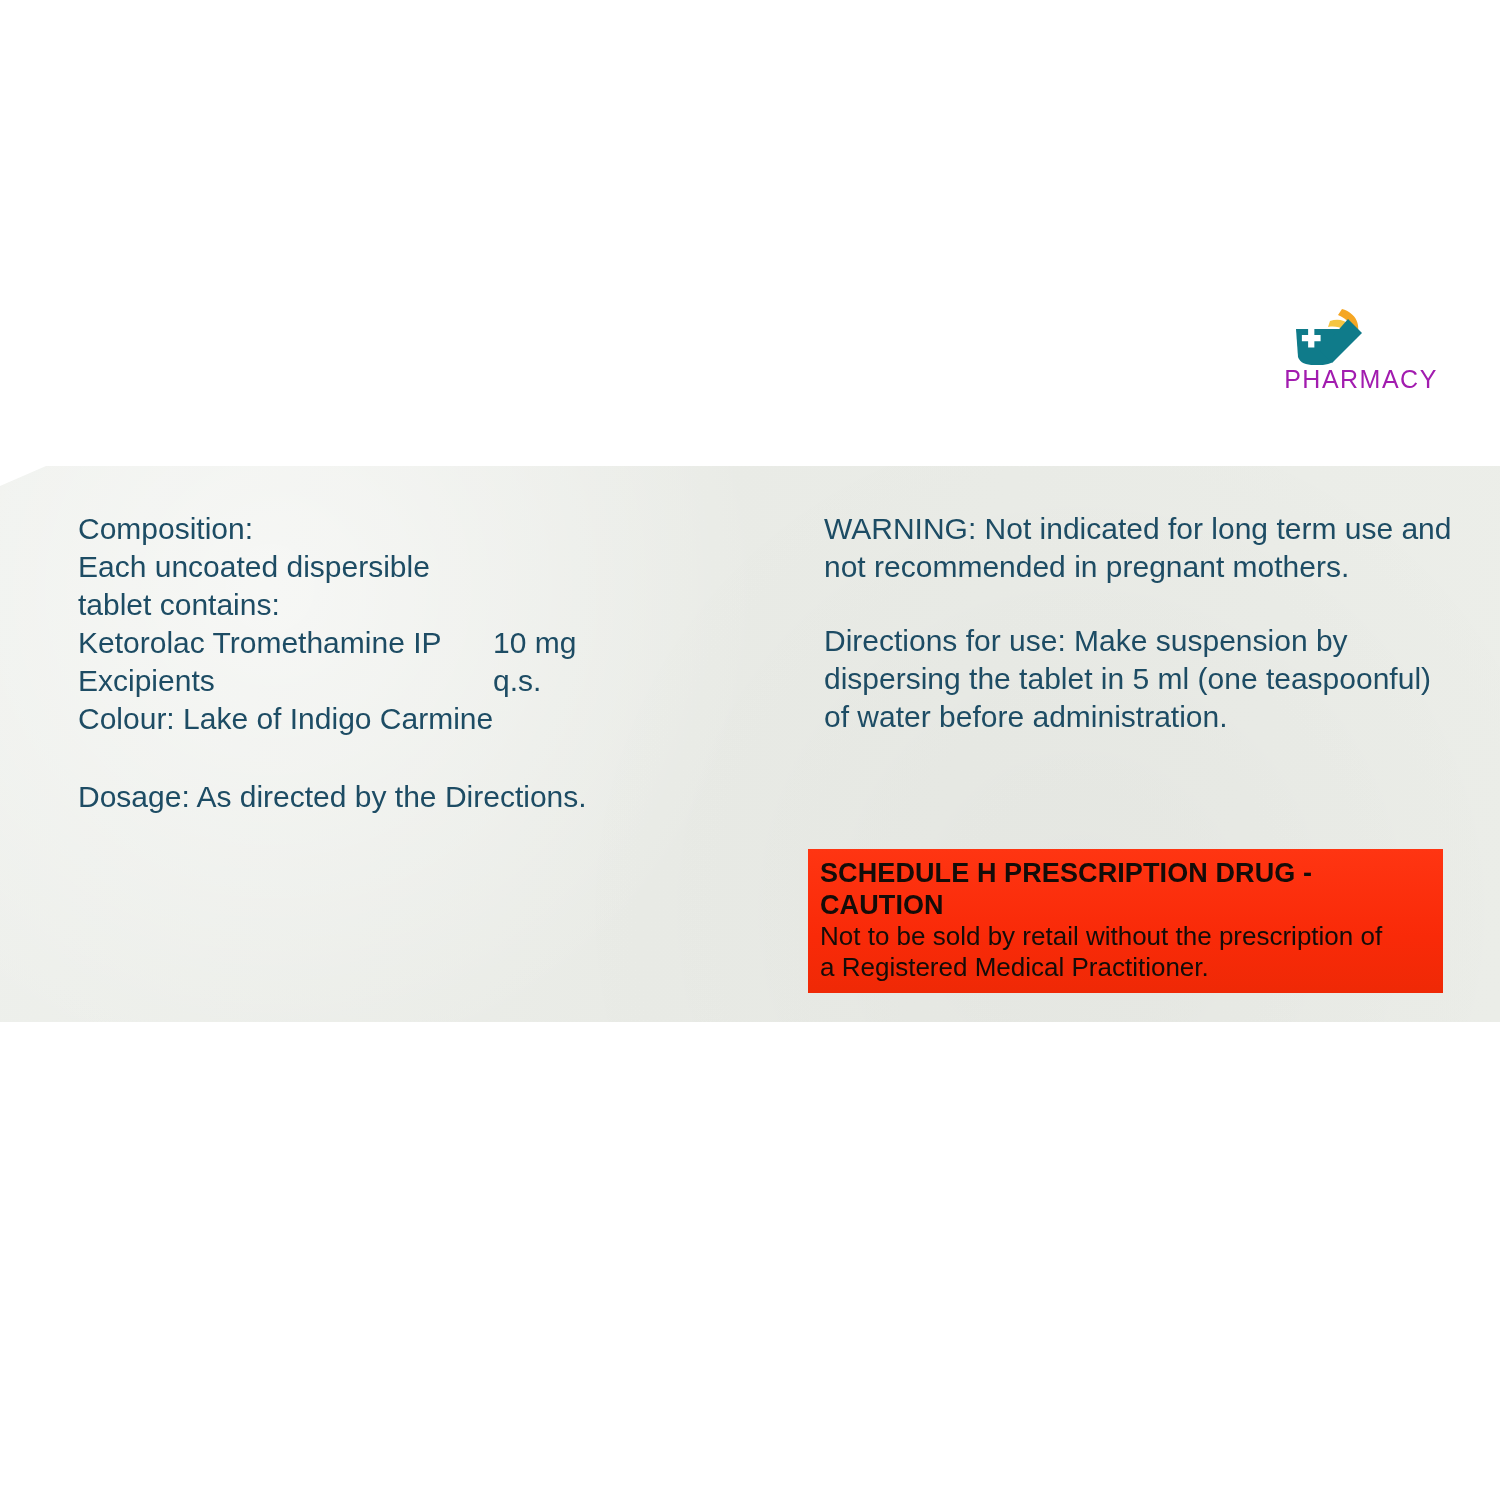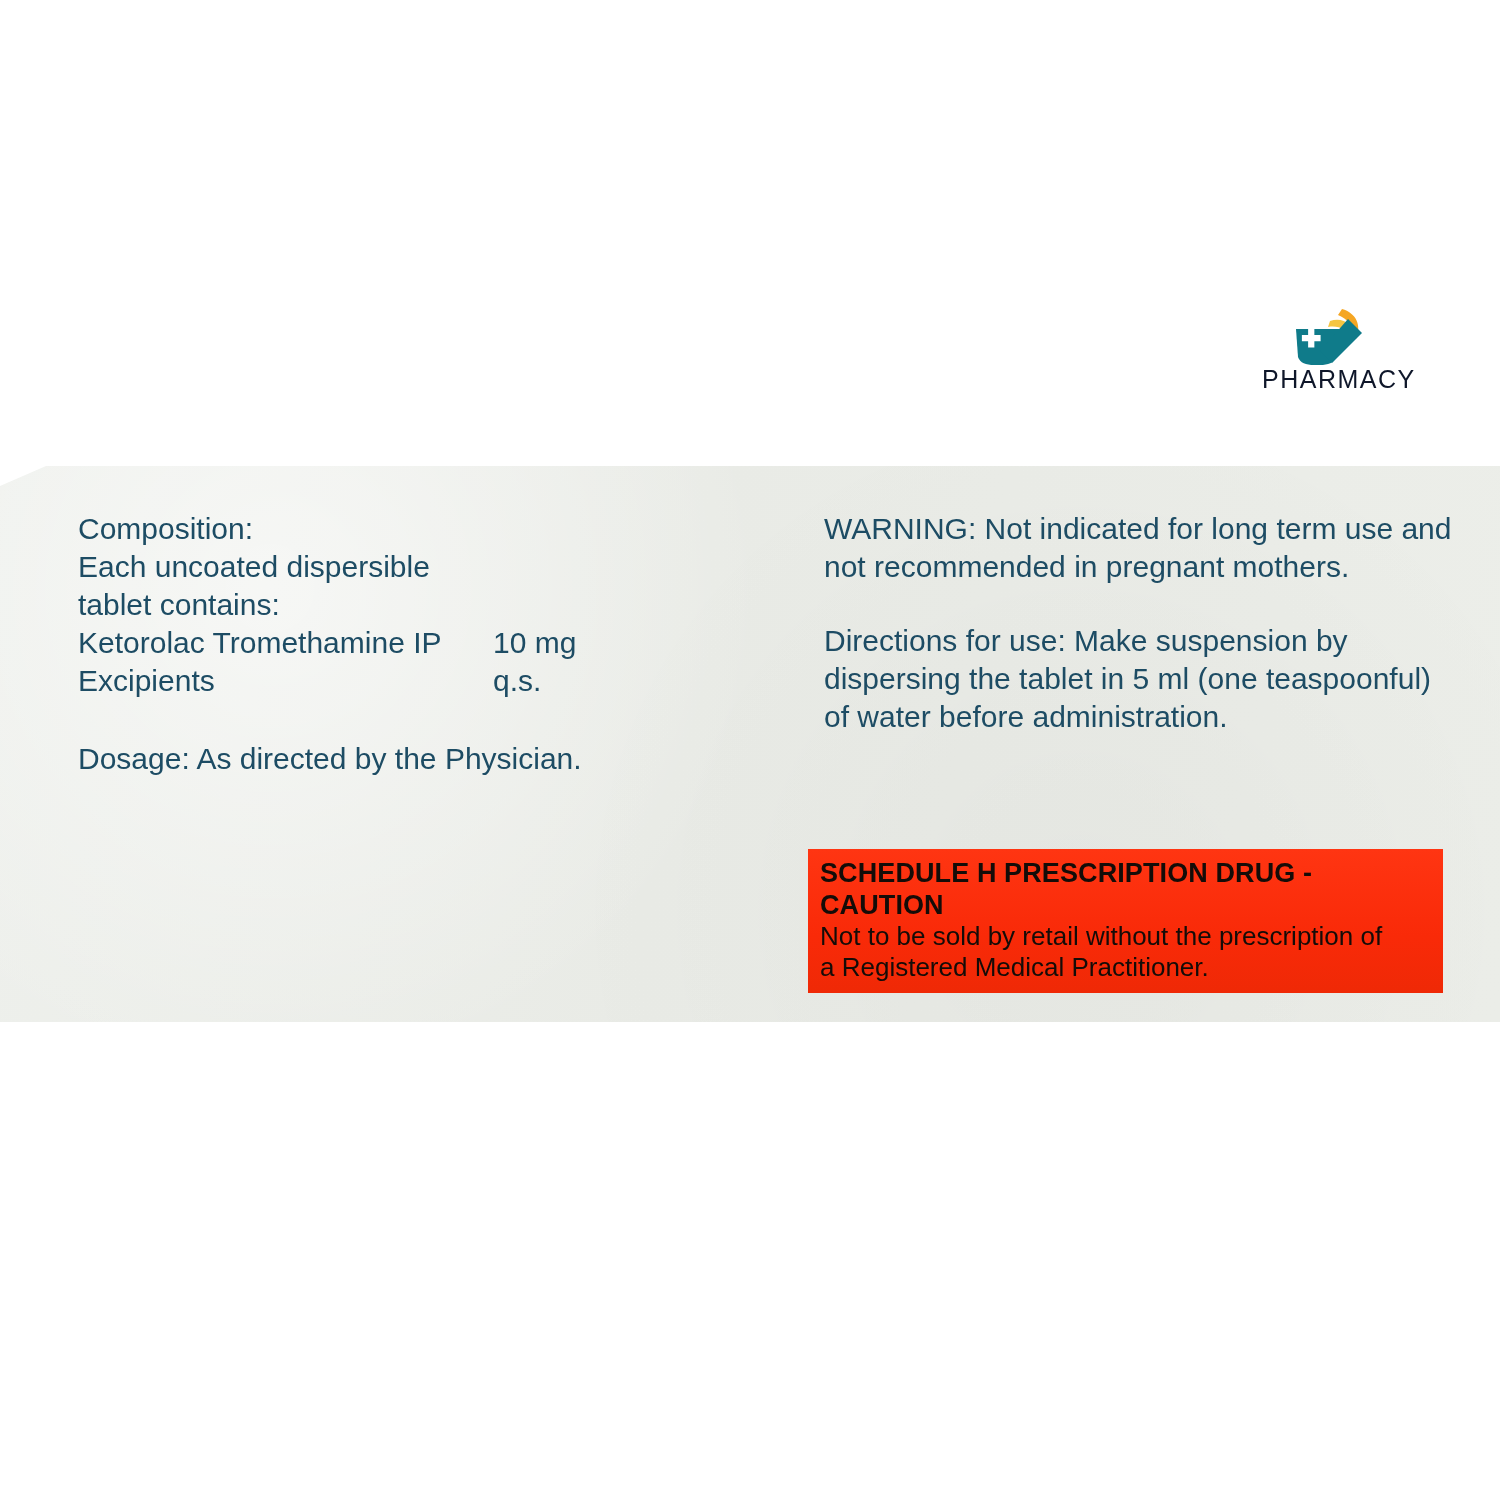--- a/index.html
+++ b/index.html
@@ -32,23 +32,23 @@
   #logo-wordmark {
     font-size: 55px;
     font-weight: bold;
     color: #0f7b8a;
     letter-spacing: -1px;
     line-height: 0.95;
     margin-top: 2px;
   }
   #logo-sub {
     font-size: 25px;
-    color: #0f172a;
+    color: #a21caf;
     letter-spacing: 1.5px;
-    text-align: left;
+    text-align: center;
     margin-top: -2px;
     padding-right: 2px;
   }
 
   
   #panel {
     position: absolute;
     left: 0;
     top: 466px;
     width: 1500px;
@@ -151,23 +151,24 @@
 
       <div class="row">
         <span class="k">Ketorolac Tromethamine IP</span>
         <span class="v">10 mg</span>
       </div>
       <div class="row">
         <span class="k">Excipients</span>
         <span class="v">q.s.</span>
       </div>
 
+      <div class="blk">Colour: Lake of Indigo Carmine</div>
 
       <div class="gap-lg"></div>
-      <div class="blk">Dosage: As directed by the Physician.</div>
+      <div class="blk">Dosage: As directed by the Directions.</div>
 
       <div class="gap-lg"></div>
     </div>
 
     <div class="col" id="col-right">
       <div class="blk">WARNING: Not indicated for long term use and
 not recommended in pregnant mothers.</div>
       <div class="gap-md"></div>
       <div class="blk">Directions for use: Make suspension by
 dispersing the tablet in 5 ml (one teaspoonful)

